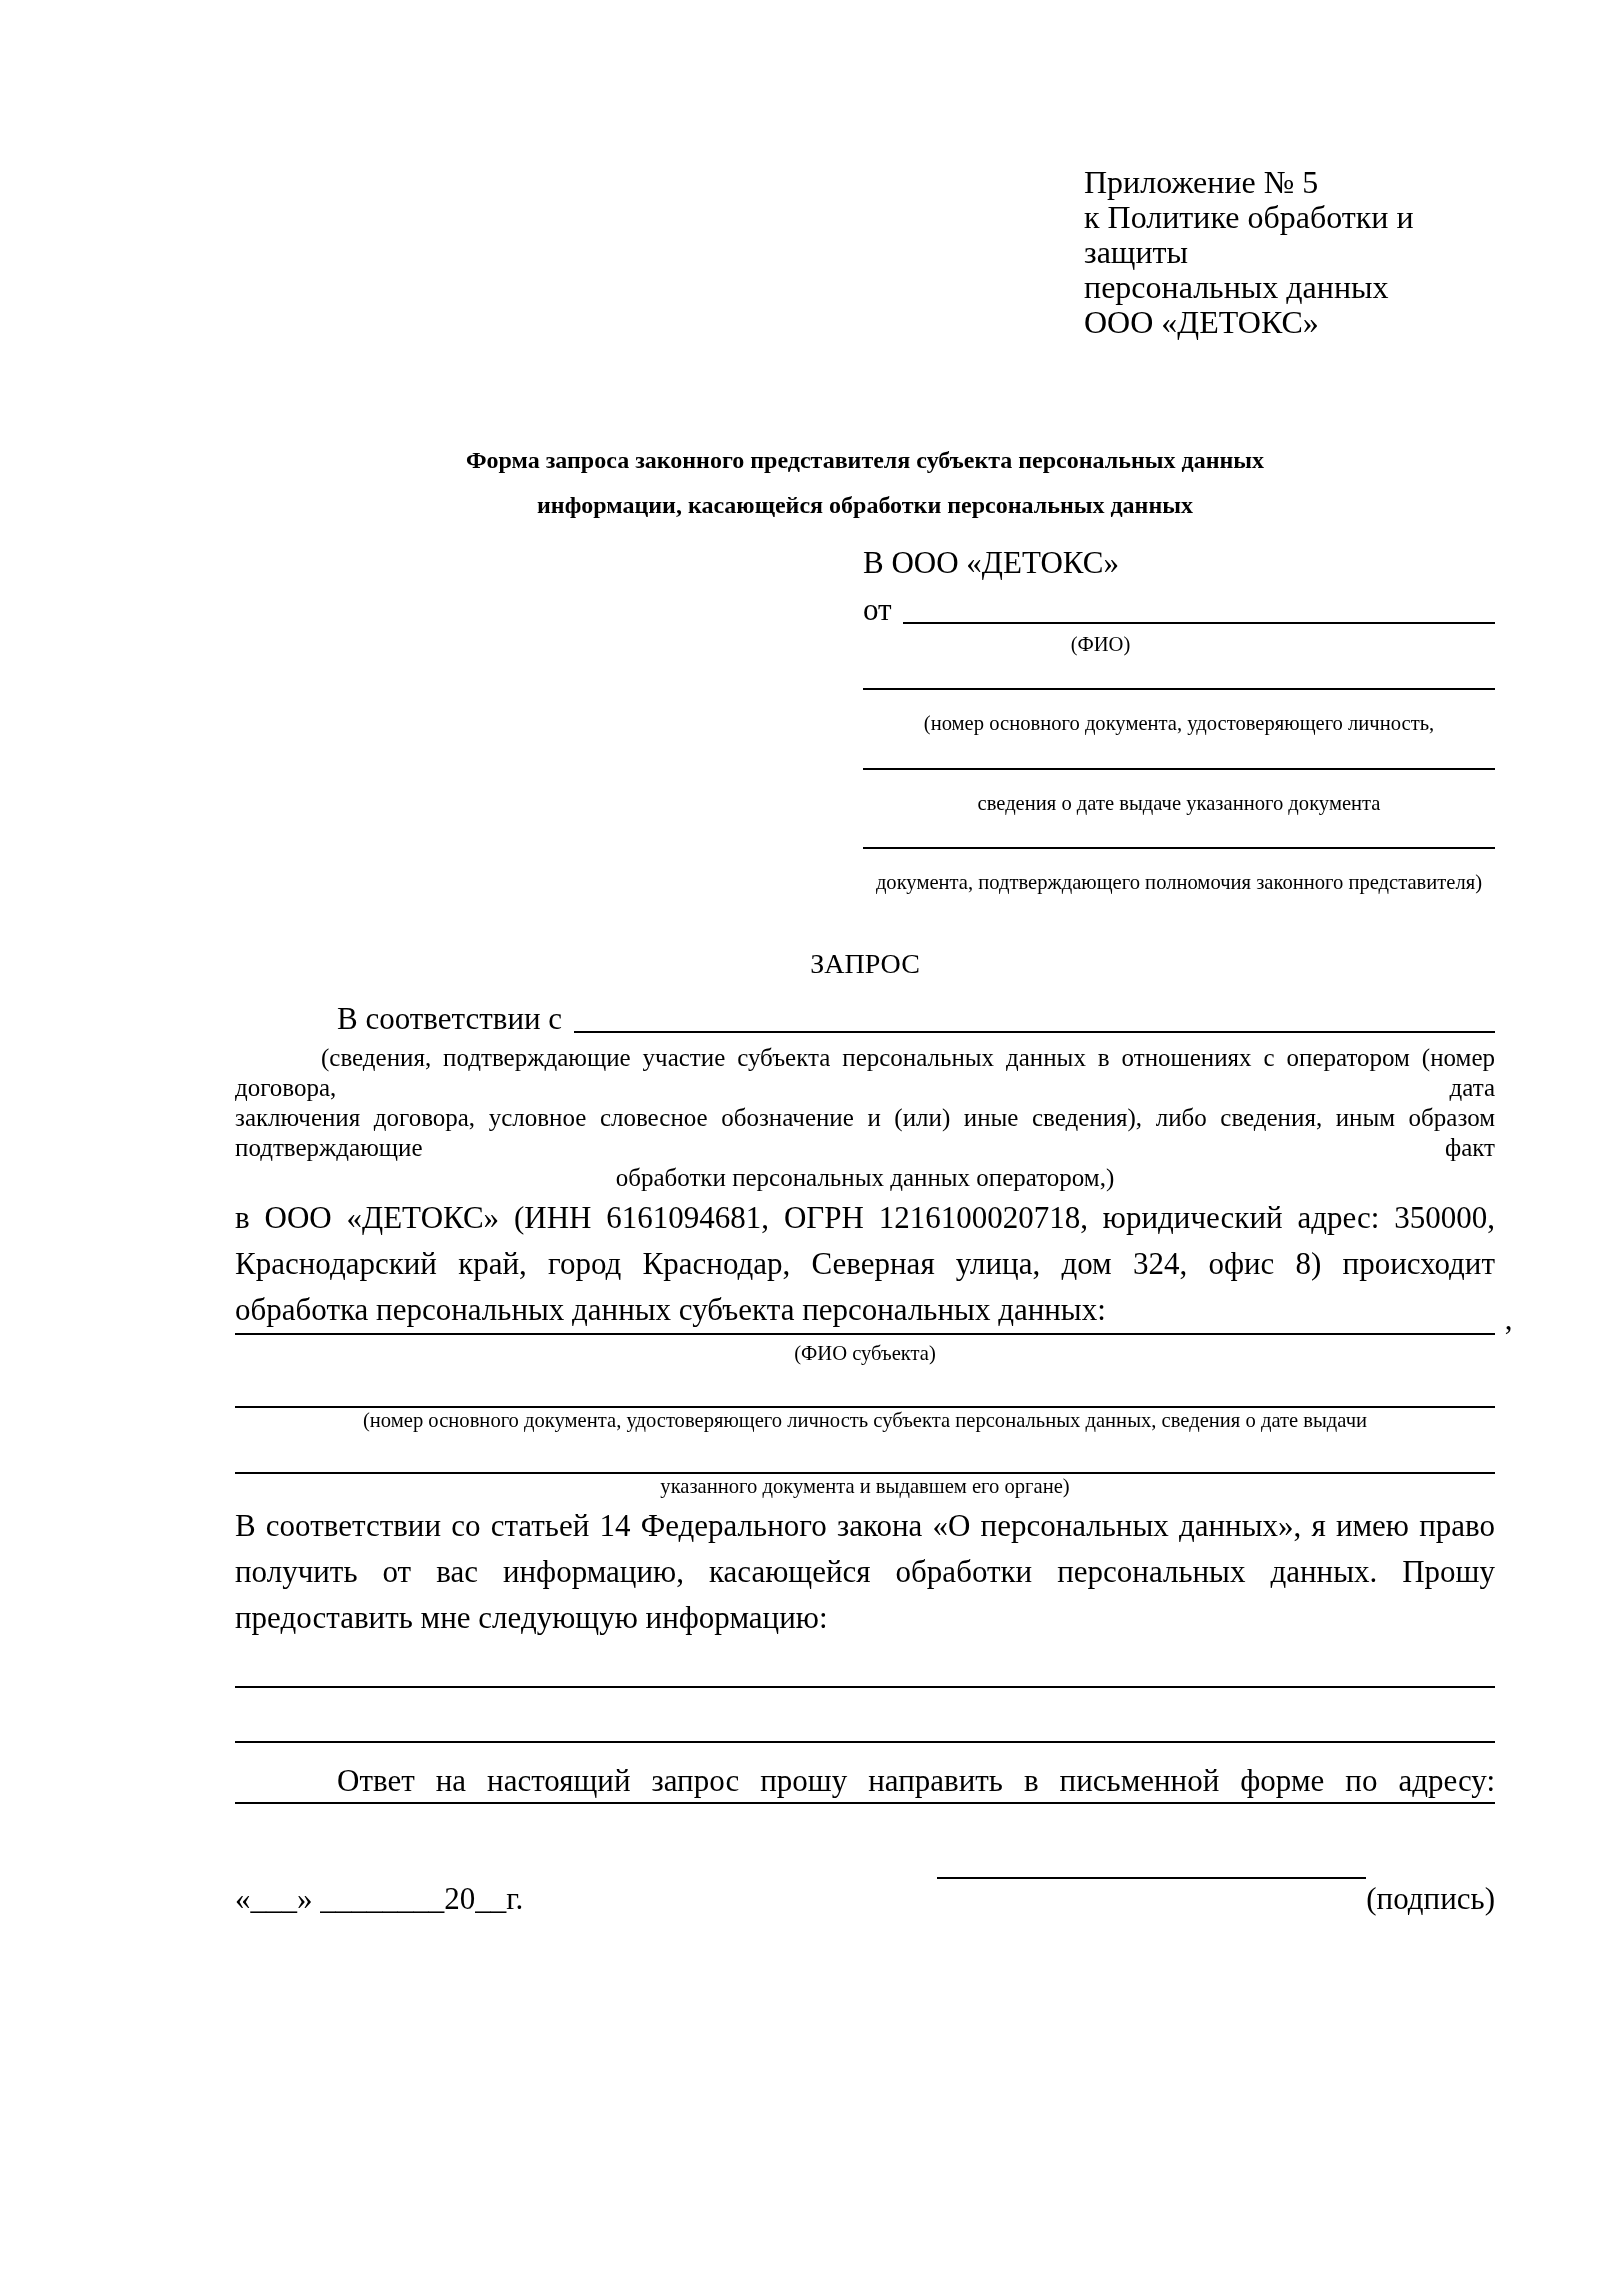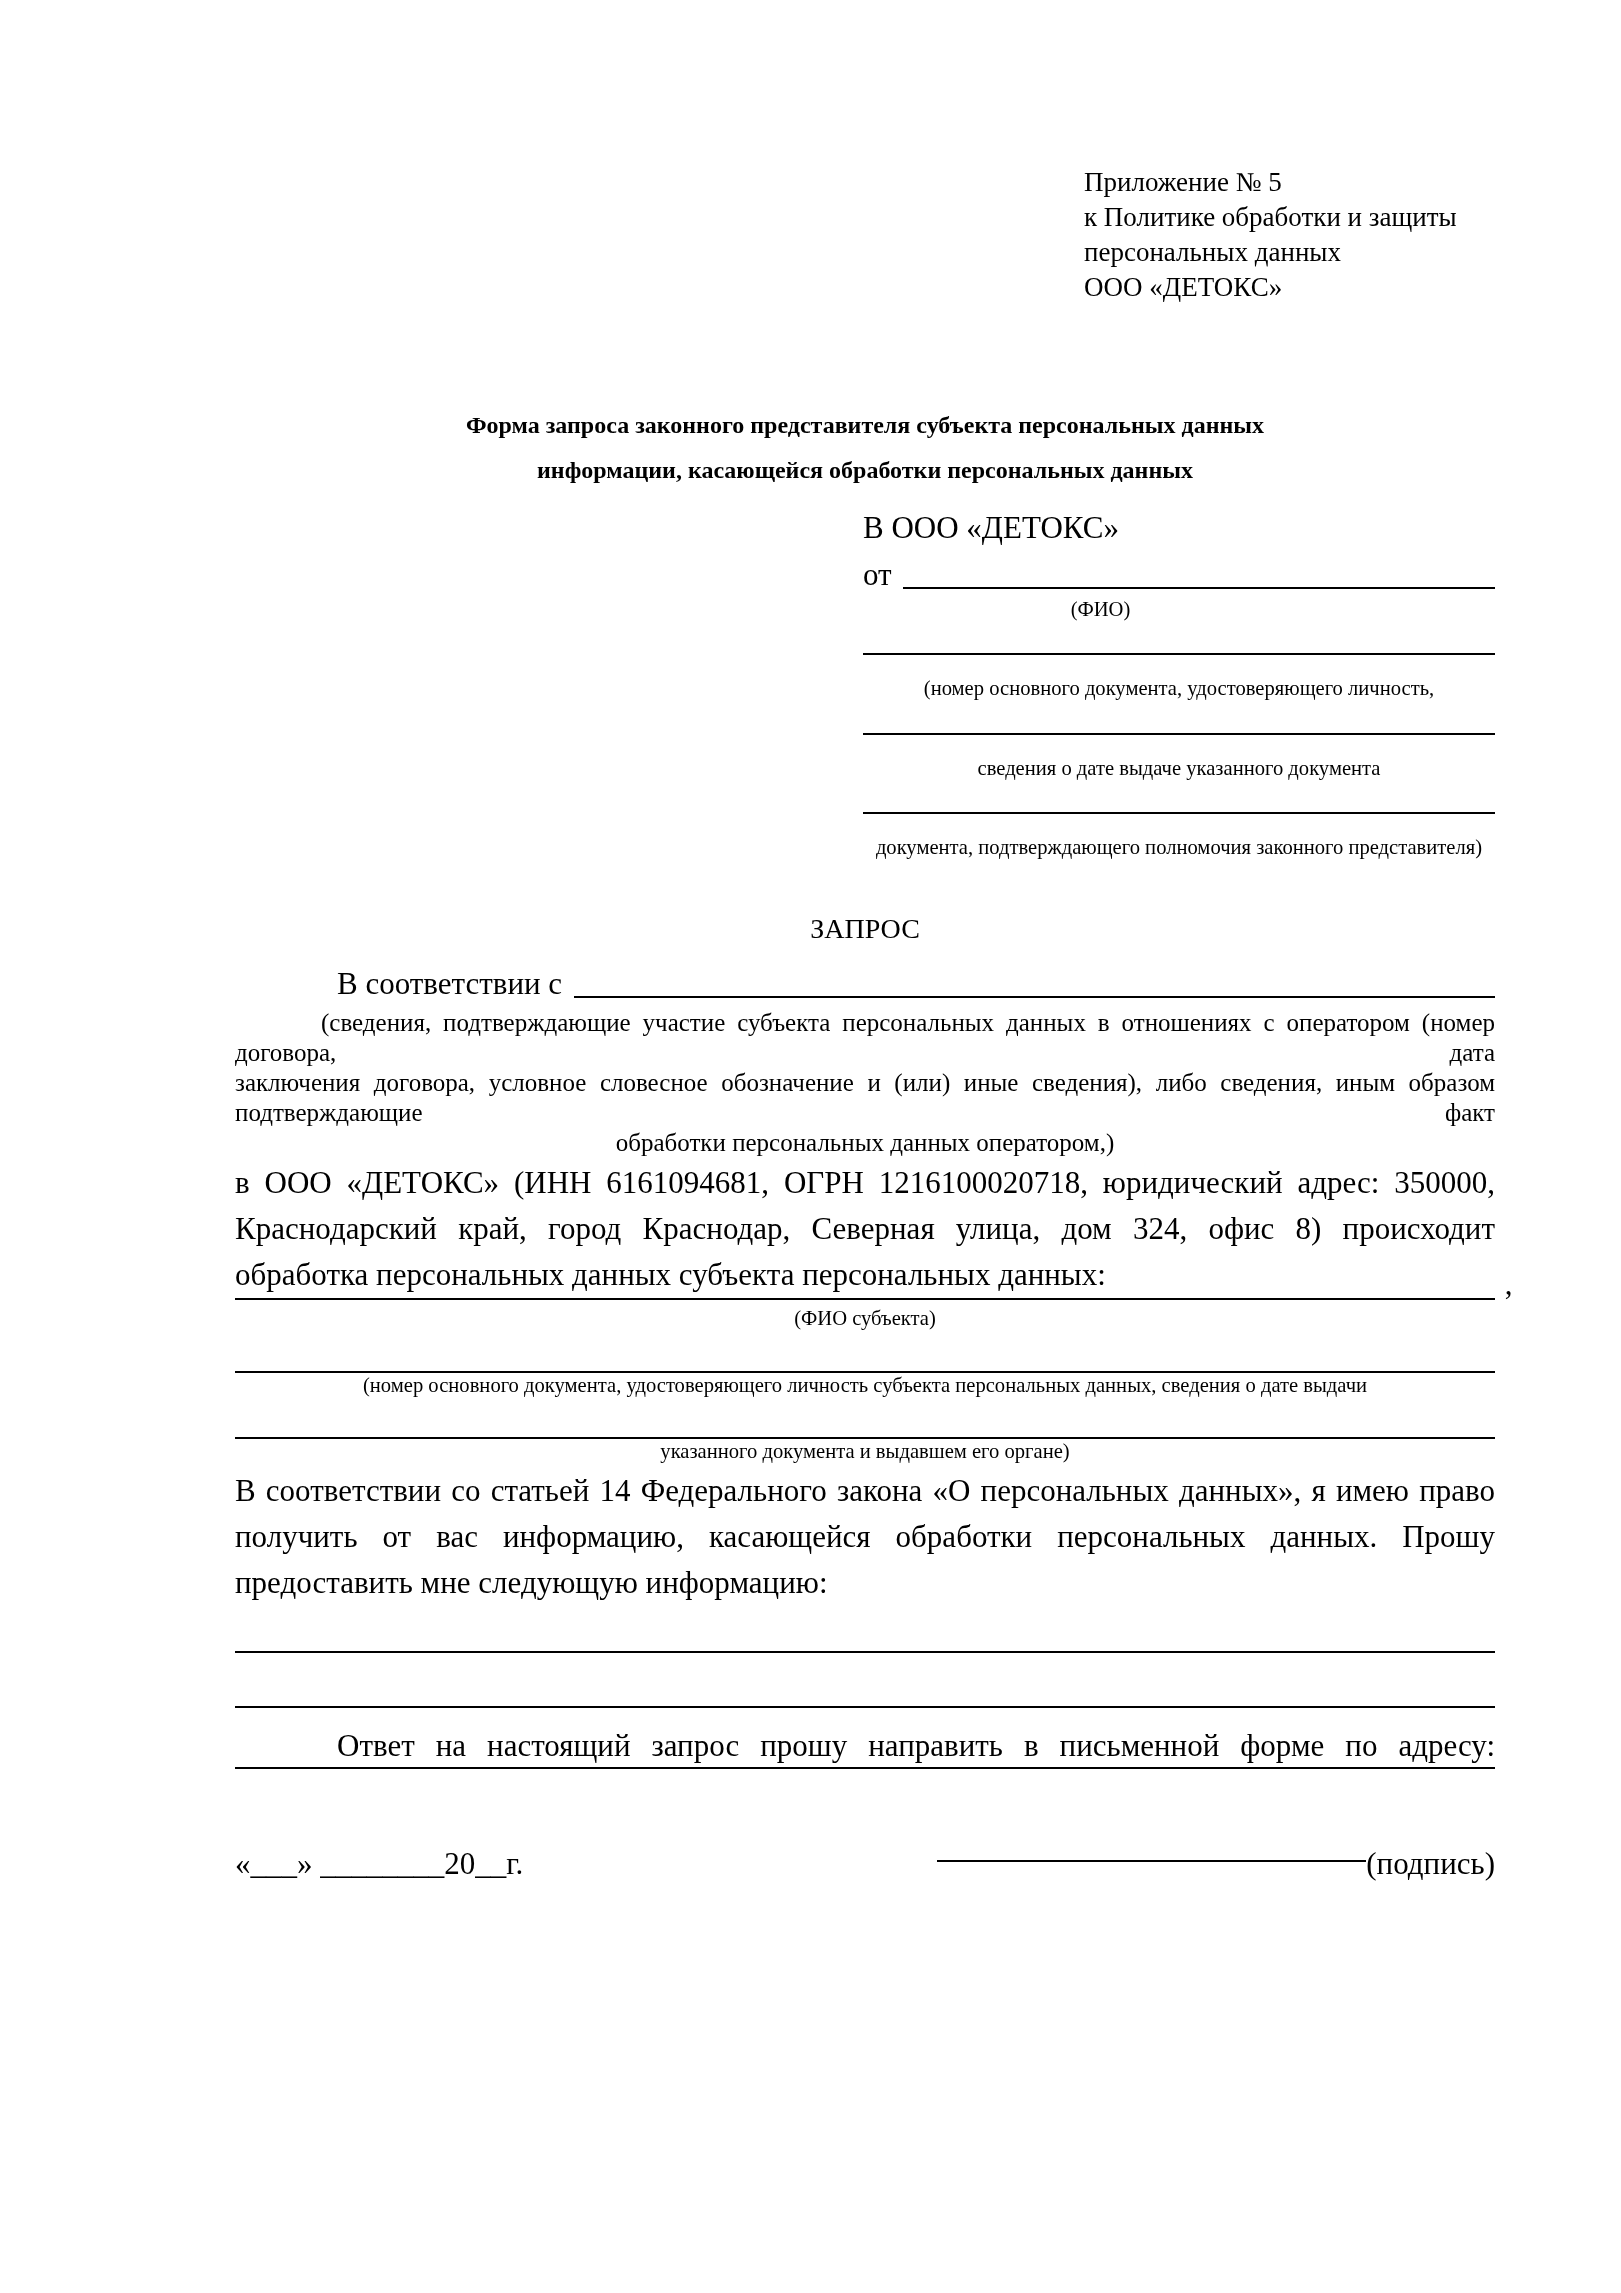--- a/index.html
+++ b/index.html
@@ -10,21 +10,21 @@
     background: #ffffff;
     color: #000000;
     font-family: "Liberation Serif", "DejaVu Serif", serif;
     font-size: 31px;
     box-sizing: border-box;
     padding: 165px 126px 0 235px;
     overflow: hidden;
   }
 
   
-  .header-note { margin-left: 849px; font-size: 27px; line-height: 35px; }
+  .header-note { margin-left: 849px; font-size: 32px; line-height: 35px; }
 
   
   .doc-title { margin-top: 98px; font-weight: 700; font-size: 24px; line-height: 45px; text-align: center; }
 
   
   .recipient { margin-left: 628px; margin-top: 13.7px; }
   .r-to { line-height: 41px; }
   .row { display: flex; line-height: 41px; }
   .from-row { margin-top: 5.9px; }
   .from-label { margin-right: 11.8px; }
@@ -51,21 +51,21 @@
   .subj-line { margin-top: 39px; }
   .law-par { margin-top: 3.9px; }
   .blank1 { margin-top: 45px; }
   .blank2 { margin-top: 53px; }
   .reply { margin-top: 15.7px; text-indent: 102px; text-align: justify; text-align-last: justify; line-height: 43px; }
   .srok-row { margin-top: 0; }
   .srok-tail { white-space: nowrap; }
 
   
   .footer-row { display: flex; justify-content: space-between; align-items: flex-end; margin-top: 67px; line-height: 43px; gap: 28px; }
-  .sig { display: flex; align-items: center; }
+  .sig { display: flex; align-items: flex-start; }
   .sig-line { display: inline-block; width: 429px; border-bottom: 2.9px solid #000; margin-bottom: 5.9px; }
 </style>
 </head>
 <body>
 
 <div class="page">
 
   <div class="header-note">
     <div>Приложение № 5</div>
     <div>к Политике обработки и защиты</div>

